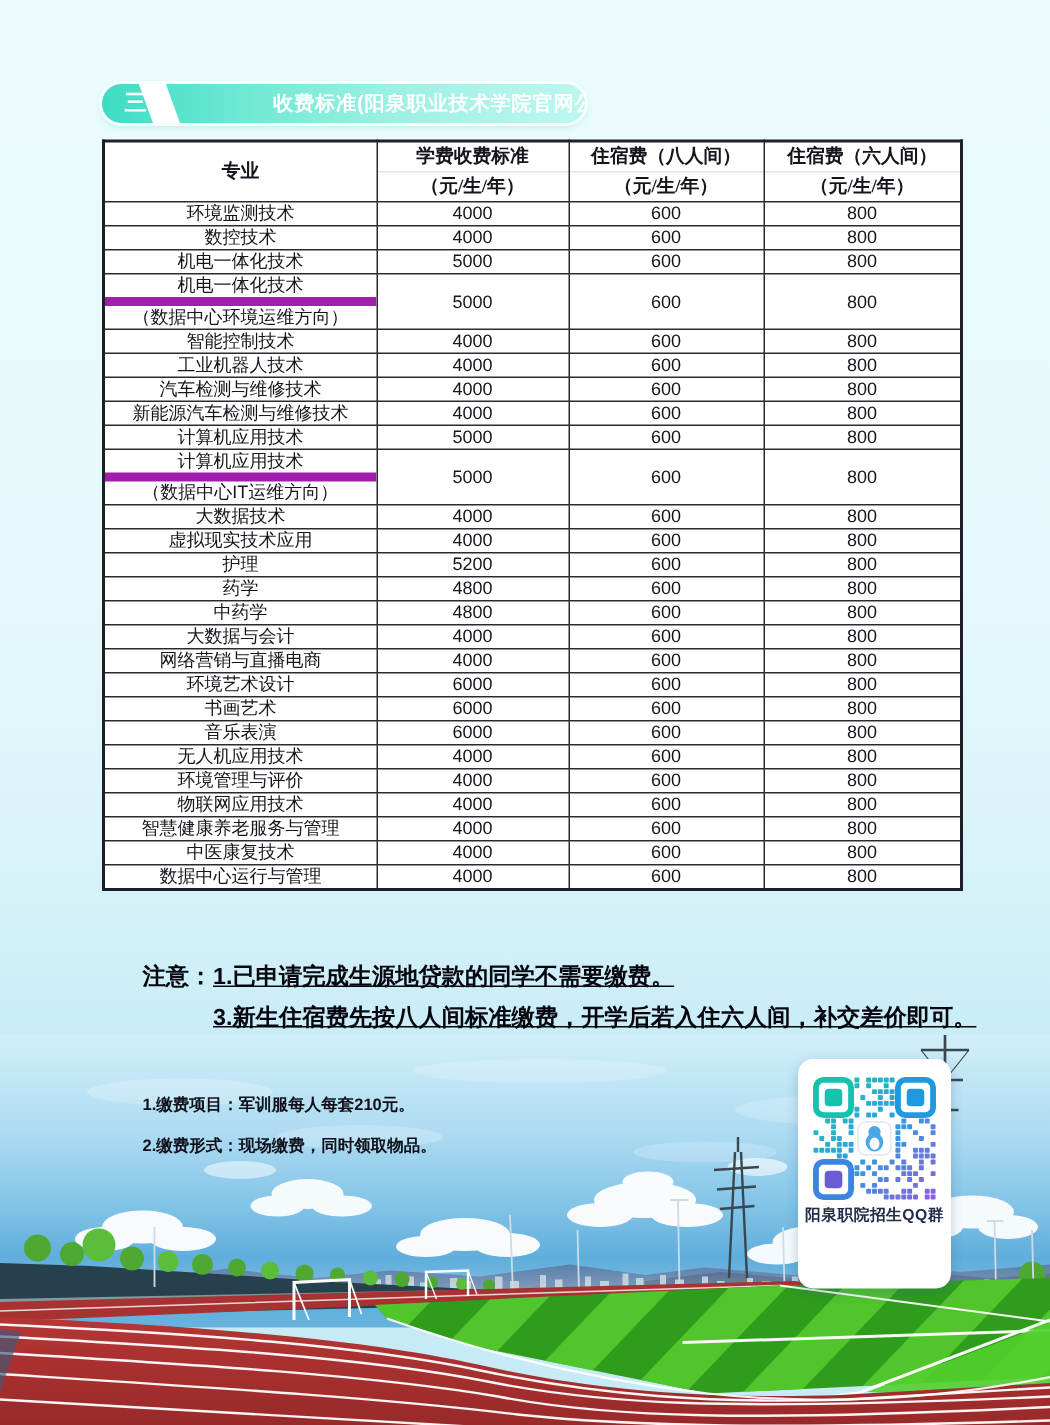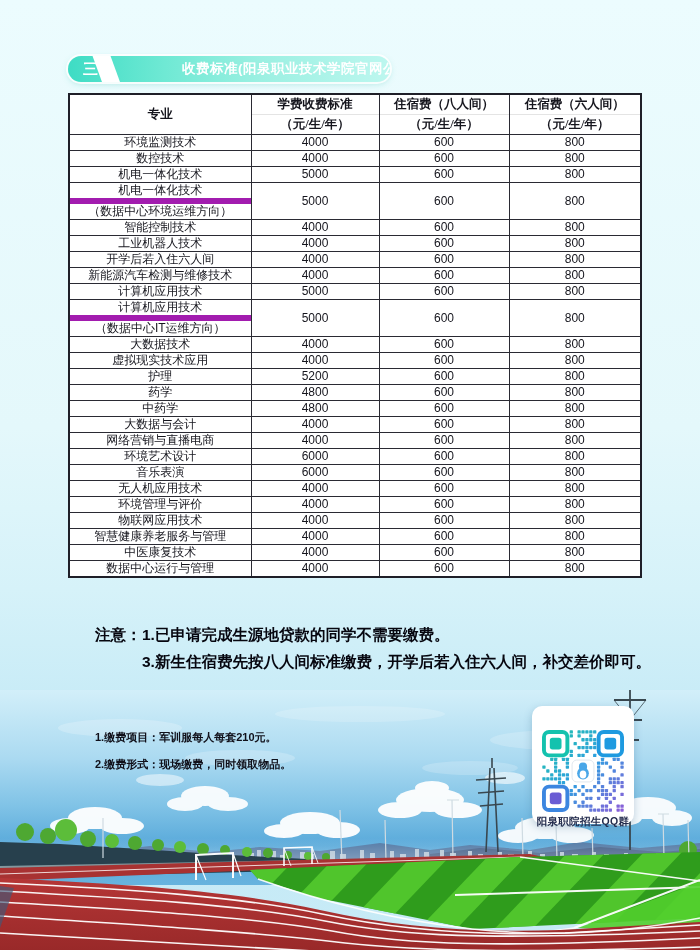--- a/index.html
+++ b/index.html
@@ -26,31 +26,31 @@
             color:#15151d;padding:0;overflow:hidden;}
   table.fee thead th{font-size:12.5px;font-weight:600;}
   .hline{display:block;line-height:19px;}
   .hline2{border-top:1px solid #e4e4e4;font-family:Liberation Serif, serif;}
   table.fee tbody td{font-size:12px;line-height:15px;height:15px;}
   .m1,.m2{display:block;line-height:15px;}
   .m2{border-top:6px solid #a21caf;}
   .m2:empty{display:none;}
 
   
-  .notes{position:absolute;left:95px;top:621px;width:575px;color:#06060f;font-weight:700;font-size:15.5px;}
+  .notes{position:absolute;left:95px;top:638px;width:575px;color:#06060f;font-weight:700;font-size:15.5px;text-decoration:underline;}
   .notes-prefix{position:absolute;left:0;top:0;line-height:27px;}
   .note-line{padding-left:47px;line-height:27px;white-space:nowrap;}
 
   
   .other-fees{position:absolute;left:95px;top:724px;color:#10101a;font-size:11px;font-weight:600;z-index:4;}
   .fee-line{line-height:27px;white-space:nowrap;}
 
   
-  .qr-card{position:absolute;left:532px;top:706px;width:102px;height:118px;background:#fff;border-radius:10px;
-           box-shadow:0 3px 8px rgba(40,90,130,.28);z-index:6;text-align:center;padding-top:24px;box-sizing:border-box;}
+  .qr-card{position:absolute;left:532px;top:706px;width:102px;height:153px;background:#fff;border-radius:10px;
+           box-shadow:0 3px 8px rgba(40,90,130,.28);z-index:6;text-align:center;padding-top:12px;box-sizing:border-box;}
   .qr-card svg{display:block;margin:0 auto;}
   .qr-label{font-size:10.5px;font-weight:700;color:#232c4d;margin-top:3px;letter-spacing:.3px;white-space:nowrap;}
 
   
   .stadium{position:absolute;left:0;top:690px;width:700px;height:260px;display:block;z-index:1;}
 </style>
 </head>
 <body>
 
 <div class="page">
@@ -139,21 +139,21 @@
           <td class="major">
             <span class="m1">工业机器人技术</span>
           </td>
           <td class="num">4000</td>
           <td class="num">600</td>
           <td class="num">800</td>
         </tr>
 
         <tr>
           <td class="major">
-            <span class="m1">开学后若入住六人间</span>
+            <span class="m1">汽车检测与维修技术</span>
           </td>
           <td class="num">4000</td>
           <td class="num">600</td>
           <td class="num">800</td>
         </tr>
 
         <tr>
           <td class="major">
             <span class="m1">新能源汽车检测与维修技术</span>
           </td>
@@ -248,20 +248,28 @@
 
         <tr>
           <td class="major">
             <span class="m1">环境艺术设计</span>
           </td>
           <td class="num">6000</td>
           <td class="num">600</td>
           <td class="num">800</td>
         </tr>
 
+        <tr>
+          <td class="major">
+            <span class="m1">书画艺术</span>
+          </td>
+          <td class="num">6000</td>
+          <td class="num">600</td>
+          <td class="num">800</td>
+        </tr>
 
         <tr>
           <td class="major">
             <span class="m1">音乐表演</span>
           </td>
           <td class="num">6000</td>
           <td class="num">600</td>
           <td class="num">800</td>
         </tr>
 

